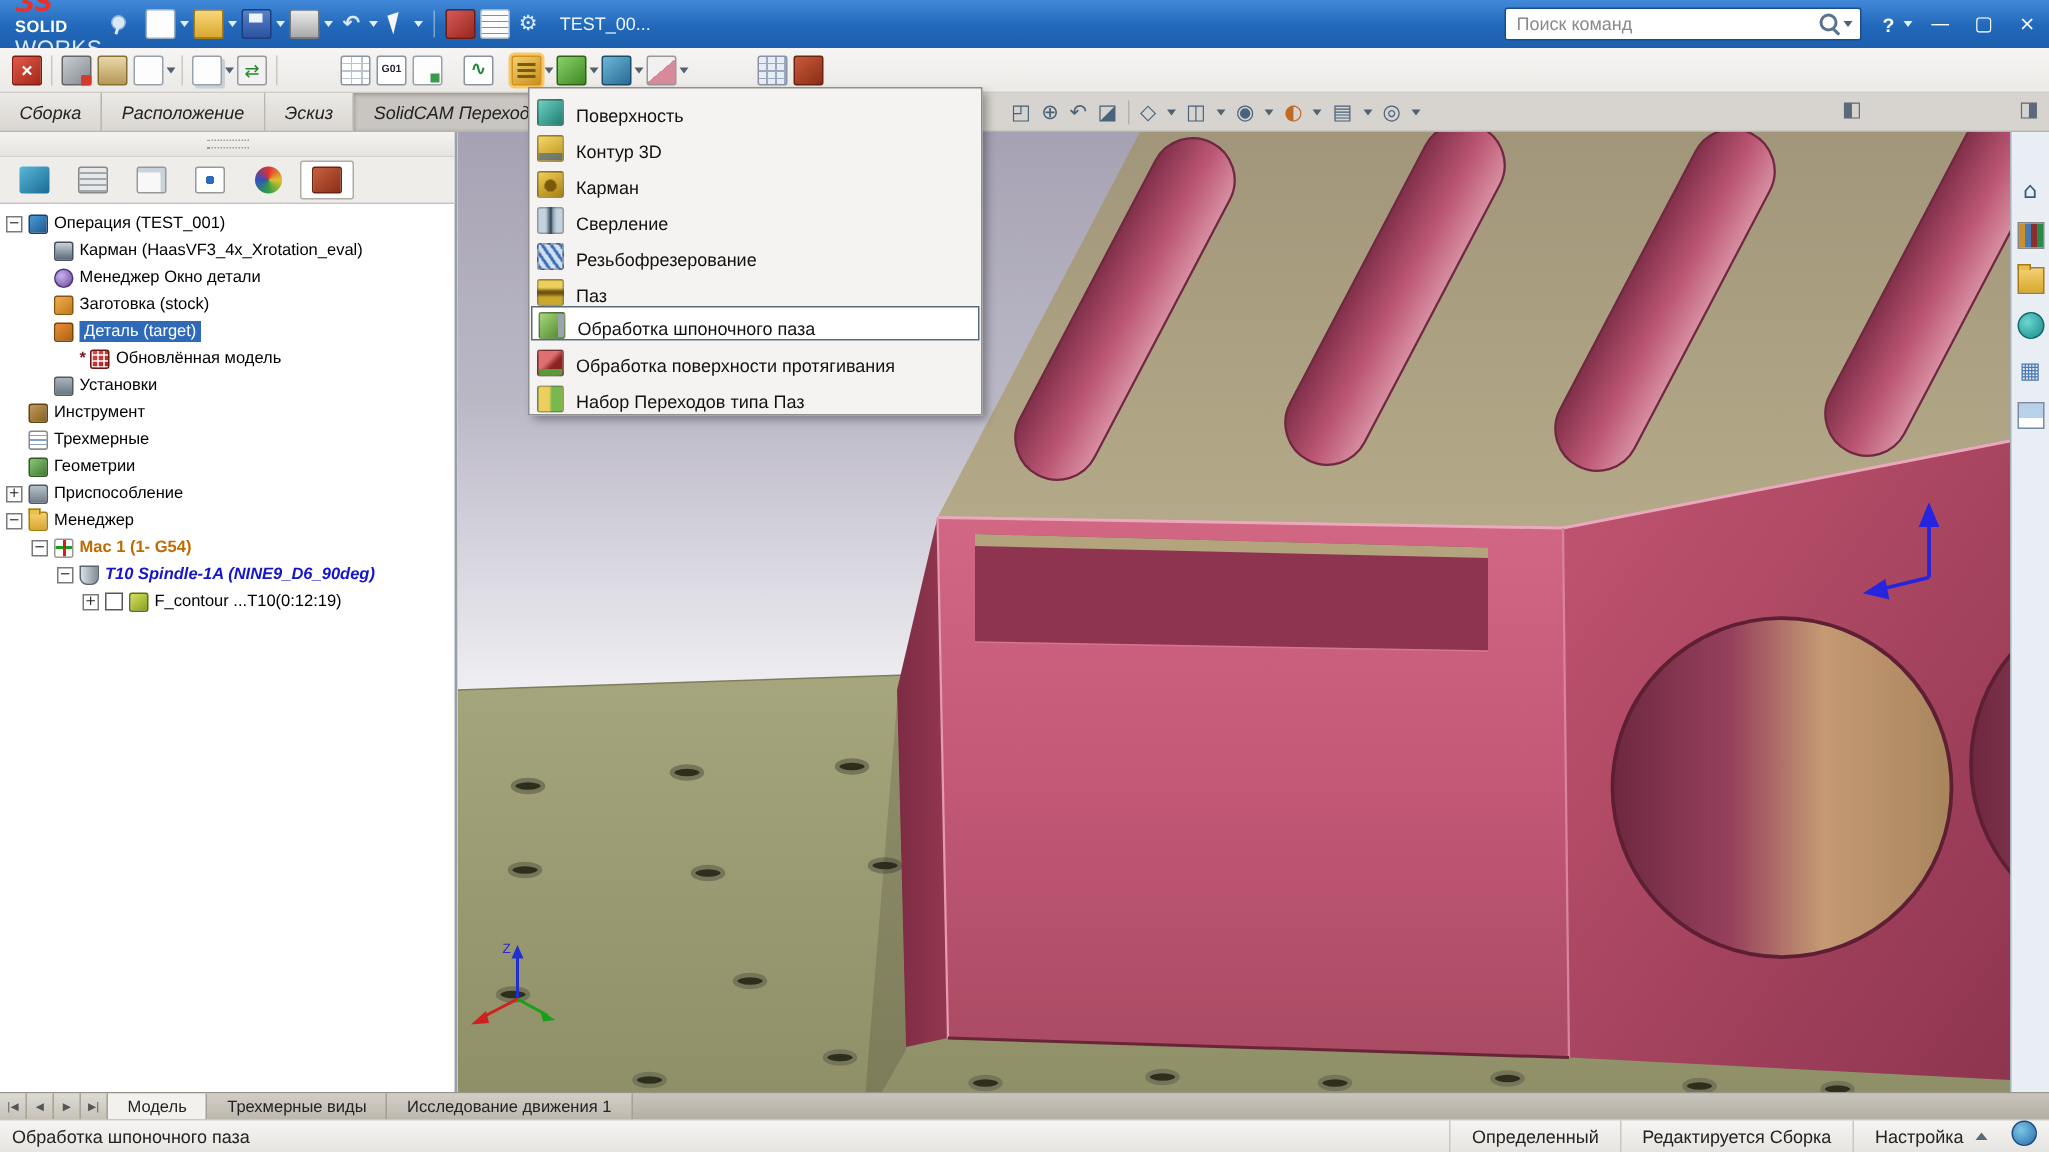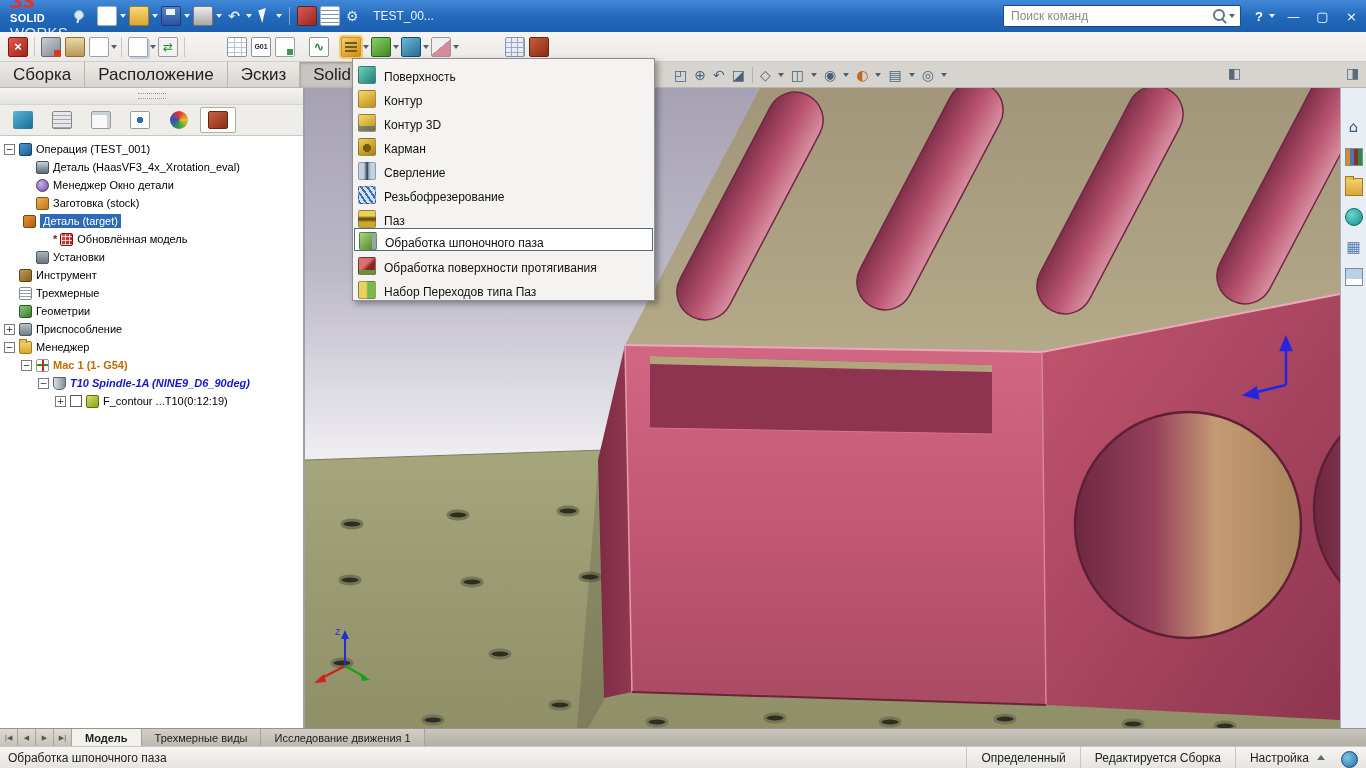--- a/index.html
+++ b/index.html
@@ -68,21 +68,21 @@
   .t-ops{background:linear-gradient(140deg,#f0d070,#c89020);border:1px solid #8a6410;}
   .t-ops::after{content:"";position:absolute;left:3px;right:3px;top:4px;height:11px;background:repeating-linear-gradient(180deg,#7a5a10 0 2px,transparent 2px 4px);}
   .ti.pressed{border-color:#d89018;box-shadow:0 0 0 2px #f3c96a;background-color:#fbe8b8;}
   .t-cube1{background:linear-gradient(140deg,#8ad06a,#3e8a22);border:1px solid #2c6416;}
   .t-cube2{background:linear-gradient(140deg,#6ab8d8,#2a6a94);border:1px solid #1c4c6c;}
   .t-eraser{background:linear-gradient(140deg,#f0f0f0 50%,#d88a9a 50%);border:1px solid #999;}
   .t-calc{background:#e8ecf4;border:1px solid #8a94a8;background-image:repeating-linear-gradient(180deg,transparent 0 4px,#9aa8c0 4px 5px),repeating-linear-gradient(90deg,transparent 0 5px,#9aa8c0 5px 6px);}
   .t-chip{background:linear-gradient(140deg,#c85a3a,#8a2e16);border:1px solid #6a2410;}
   
   .cmdtabs{position:absolute;top:62px;left:0;width:100%;height:26px;background:#d7d4cf;border-bottom:1px solid #b9b6b1;box-sizing:border-box;display:flex;align-items:stretch;}
-  .ctab{padding:0 13px;font-size:17px;color:#222;background:linear-gradient(#eceae6,#d9d6d1);border-right:1px solid #b9b6b1;display:flex;align-items:center;}
+  .ctab{padding:0 13px;font-size:12px;color:#222;background:linear-gradient(#eceae6,#d9d6d1);border-right:1px solid #b9b6b1;display:flex;align-items:center;font-style:italic;}
   .ctab.active{background:#c9c6c1;box-shadow:inset 0 1px 3px rgba(0,0,0,.28);}
   .hud{position:absolute;left:674px;top:1px;height:24px;display:flex;align-items:center;gap:7px;color:#4a637c;}
   .hicon{display:inline-flex;align-items:center;font-family:"DejaVu Sans",sans-serif;font-size:14px;line-height:1;}
   .h1::before{content:"◰";} .h2::before{content:"⊕";} .h3::before{content:"↶";}
   .h4::before{content:"◪";} .h5::before{content:"◇";} .h6::before{content:"◫";}
   .h7::before{content:"◉";} .h8::before{content:"◐";color:#c06a28;} .h9::before{content:"▤";} .h10::before{content:"◎";}
   .hsep{width:1px;height:16px;background:#b5b2ad;}
   .pr1{position:absolute;left:1228px;top:4px;color:#5a6a7a;}
   .pr2{position:absolute;left:1346px;top:4px;color:#5a6a7a;}
   .pr1::before{content:"◧";} .pr2::before{content:"◨";}
@@ -153,25 +153,25 @@
   .m6{background:repeating-linear-gradient(55deg,#3e6db4 0 2px,#cfe0f2 2px 5px);}
   .m7{background:linear-gradient(180deg,#eccf5c 30%,#6e540e 45%,#6e540e 55%,#caa82e 70%);}
   .m8{background:linear-gradient(135deg,#a8d87a,#49822a);box-shadow:inset -4px 0 0 #9aa4ac;}
   .m9{background:linear-gradient(135deg,#e07070 40%,#8a2424 60%);box-shadow:inset 0 -4px 0 #5a9a3a;}
   .m10{background:linear-gradient(90deg,#eccf5c 45%,#79b84f 55%);}
   
   .bottombar{position:absolute;top:728px;left:0;width:100%;height:18px;background:linear-gradient(#c9c5bc,#b3afa4);border-top:1px solid #98948a;display:flex;align-items:stretch;font-size:11px;box-sizing:border-box;}
   .nav{width:17px;display:flex;align-items:center;justify-content:center;color:#555;font-size:7px;border-right:1px solid #a8a49a;background:linear-gradient(#dedbd4,#c6c2b8);font-family:"DejaVu Sans",sans-serif;flex:none;}
   .n1::before{content:"|◀";} .n2::before{content:"◀";} .n3::before{content:"▶";} .n4::before{content:"▶|";}
   .btab{padding:0 13px;display:flex;align-items:center;color:#222;border-right:1px solid #a5a198;background:linear-gradient(#d2cec6,#bdb9af);}
-  .btab.active{background:#f2f1ee;font-weight:700;}
+  .btab.active{background:#f2f1ee;font-weight:400;}
   
   .statusbar{position:absolute;top:746px;left:0;width:100%;height:22px;background:linear-gradient(#f6f5f3,#e6e4e0);border-top:1px solid #cac7c2;display:flex;align-items:center;font-size:12px;color:#222;box-sizing:border-box;}
   .smsg{margin-left:8px;}
-  .sright{margin-left:auto;display:flex;align-items:flex-end;height:100%;}
+  .sright{margin-left:auto;display:flex;align-items:flex-start;height:100%;}
   .sseg{padding:0 14px;border-left:1px solid #cac7c2;display:flex;align-items:center;height:100%;}
   .caret{width:0;height:0;border-left:4px solid transparent;border-right:4px solid transparent;border-bottom:5px solid #5a6a7a;margin-left:8px;}
   .globe{width:15px;height:15px;border-radius:50%;background:radial-gradient(circle at 35% 35%,#7ac8e8,#2a6aa8);border:1px solid #1a4a80;margin:0 8px 0 2px;flex:none;}
 </style>
 </head>
 <body>
 
 <div id="app">
 
   <div class="titlebar">
@@ -298,33 +298,33 @@
     </div>
     <div class="tree">
       <div class="trow" style="padding-left:4px">
         <span class="exp">−</span>
         <span class="tic i-op"></span>
         <span class="tlabel">Операция (TEST_001)</span>
       </div>
       <div class="trow" style="padding-left:21px">
         <span class="spc"></span>
           <span class="tic i-machine"></span>
-        <span class="tlabel">Деталь (HaasVF3_4x_Xrotation_eval)</span>
+        <span class="tlabel">Карман (HaasVF3_4x_Xrotation_eval)</span>
       </div>
       <div class="trow" style="padding-left:21px">
         <span class="spc"></span>
           <span class="tic i-zero"></span>
         <span class="tlabel">Менеджер Окно детали</span>
       </div>
       <div class="trow" style="padding-left:21px">
         <span class="spc"></span>
           <span class="tic i-stock"></span>
         <span class="tlabel">Заготовка (stock)</span>
       </div>
-      <div class="trow" style="padding-left:8px">
+      <div class="trow" style="padding-left:21px">
         <span class="spc"></span>
           <span class="tic i-target"></span>
         <span class="tlabel sel">Деталь (target)</span>
       </div>
       <div class="trow" style="padding-left:38px">
         <span class="spc"></span>
           <span class="star">*</span>
         <span class="tic i-upd"></span>
         <span class="tlabel">Обновлённая модель</span>
       </div>
@@ -505,24 +505,20 @@
     <span class="tpi tp5"></span>
     <span class="tpi tp6"></span>
   </div>
 
   <div class="opmenu">
     <div class="mi">
         <span class="mico m1"></span>
         <span>Поверхность</span>
       </div>
     <div class="mi">
-        <span class="mico m2"></span>
-        <span>Контур</span>
-      </div>
-    <div class="mi">
         <span class="mico m3"></span>
         <span>Контур 3D</span>
       </div>
     <div class="mi">
         <span class="mico m4"></span>
         <span>Карман</span>
       </div>
     <div class="mi">
         <span class="mico m5"></span>
         <span>Сверление</span>

